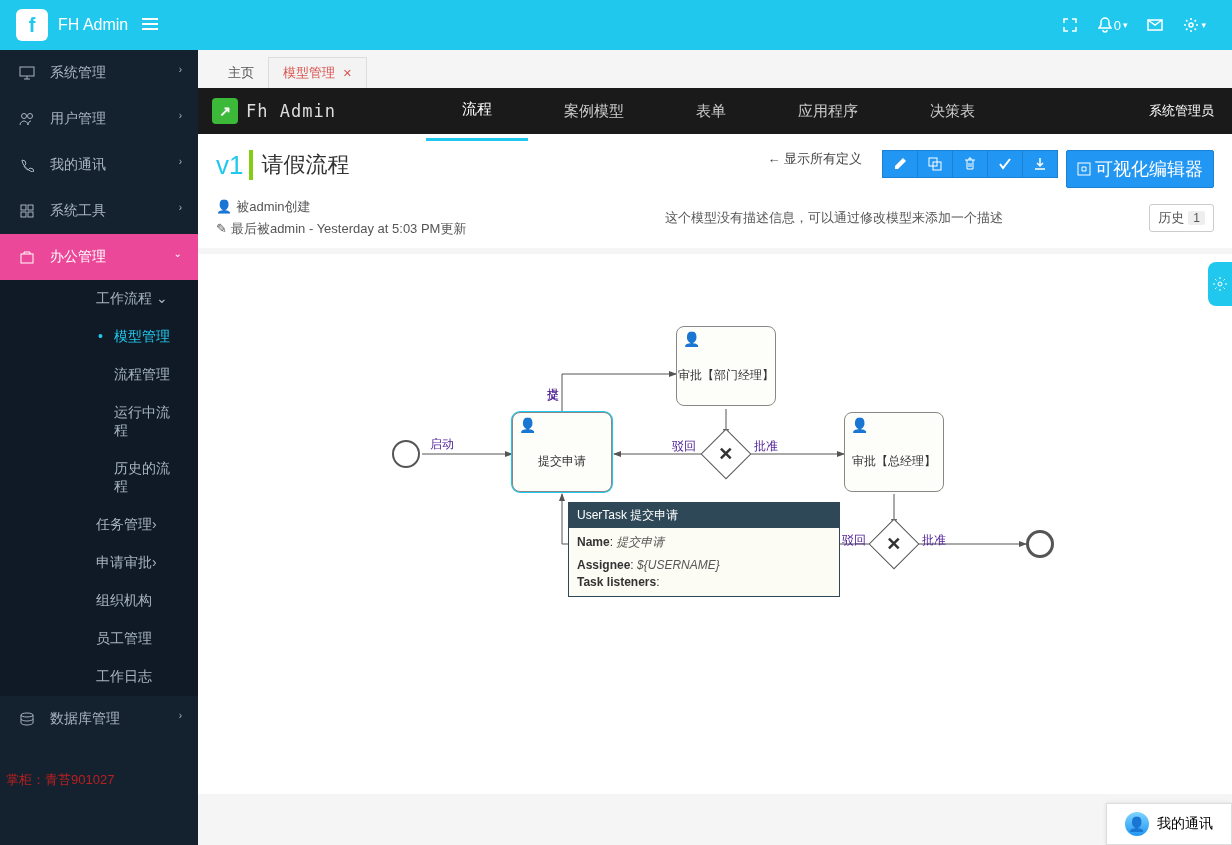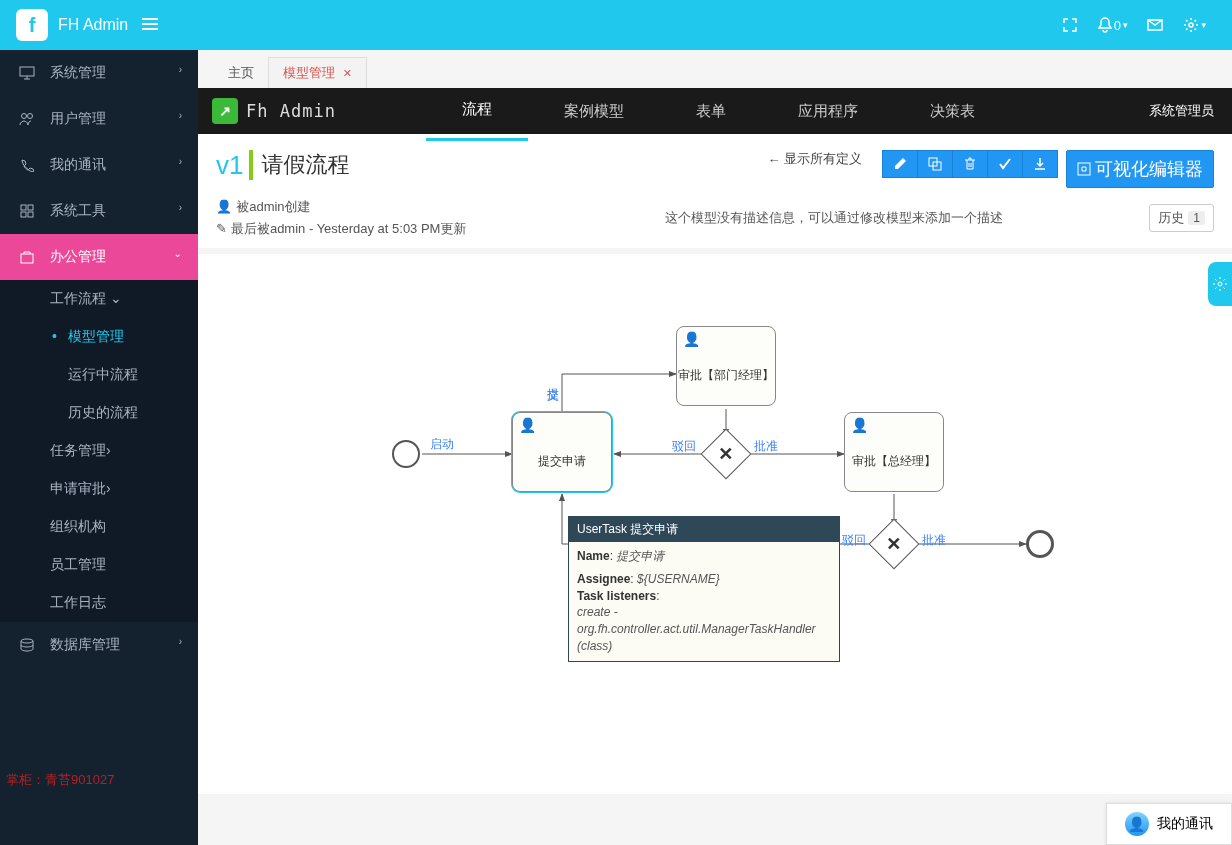--- a/index.html
+++ b/index.html
@@ -13,21 +13,21 @@
 .topbar .spacer { flex: 1; }
 .topbar .icon-btn { margin: 0 10px; cursor: pointer; display: flex; align-items: center; font-size: 13px; }
 
 
 .sidebar { position: absolute; top: 50px; left: 0; bottom: 0; width: 198px; background: #14212f; color: #a8b4c2; overflow-y: auto; }
 .sidebar .item { display: flex; padding: 14px 18px; cursor: pointer; font-size: 14px; position: relative; }
 .sidebar .item.active { background: #ec4899; color: #fff; }
 .sidebar .item .icon { width: 18px; margin-right: 14px; display:flex; align-items:center; justify-content:center; }
 .sidebar .item .chev { position: absolute; right: 16px; font-size: 10px; }
 .sidebar .sub { background: #101a27; }
-.sidebar .sub .sitem { padding: 10px 18px 10px 50px; cursor: pointer; position: relative; }
+.sidebar .sub .sitem { padding: 10px 18px 10px 50px; cursor: pointer; position: relative; margin-left: 46px; }
 .sidebar .sub .sitem.current { color: #21c8ed; }
 .sidebar .sub .sitem.current::before { content: '•'; position: absolute; left: 34px; }
 .sidebar .sub2 { padding-left: 18px; }
 .sidebar .footer-text { position: absolute; bottom: 56px; left: 0; right: 0; padding: 0 6px; color: #b82020; font-size: 13px; text-align: left; }
 
 
 .main { position: absolute; top: 50px; left: 198px; right: 0; bottom: 0; }
 
 
 .tabbar { height: 38px; display: flex; align-items: flex-end; padding: 0 16px; font-size: 13px; }
@@ -72,21 +72,21 @@
 .start-evt { position: absolute; width: 28px; height: 28px; border: 2px solid #555; border-radius: 50%; left: 394px; top: 419px; background:#fff; }
 .end-evt { position: absolute; width: 28px; height: 28px; border: 3px solid #555; border-radius: 50%; left: 1028px; top: 509px; background:#fff; }
 .task { position: absolute; width: 100px; height: 80px; border: 1px solid #888; border-radius: 8px; background: #fdfdfa; }
 .task .uico { position: absolute; top: 4px; left: 6px; color: #c9a96e; font-size: 14px; }
 .task .tlabel { position: absolute; top: 40px; left: 0; right: 0; text-align: center; font-size: 12px; color: #333; }
 .task.selected { box-shadow: 0 0 0 1px #21c8ed; }
 .gateway { position: absolute; width: 36px; height: 36px; border: 1px solid #555; transform: rotate(45deg); background:#fff; display:flex;align-items:center;justify-content:center; }
 .gateway .gx { transform: rotate(-45deg); font-size: 18px; font-weight: bold; color: #333; }
 
 
-.flbl { position: absolute; font-size: 12px; color: #3b82f6; text-align: center; }
+.flbl { position: absolute; font-size: 12px; color: #4c1d95; text-align: center; }
 
 
 .tip { position: absolute; left: 568px; top: 482px; width: 272px; background: #fcfcf4; border: 1px solid #2f4858; font-size: 12px; color: #333; }
 .tip .tip-hd { background: #2f4858; color: #fff; padding: 4px 8px; font-size: 12px; }
 .tip .tip-bd { padding: 6px 8px; line-height: 1.4; }
 .tip .tip-bd i { font-style: italic; color: #555; }
 .tip .tip-bd b { font-weight: bold; }
 
 
 .float-gear { position: absolute; right: 0; top: 262px; width: 24px; height: 44px; background: #21c8ed; border-radius: 8px 0 0 8px; color:#fff; display:flex;align-items:center;justify-content:center; cursor:pointer; }
@@ -191,20 +191,21 @@
     <span>办公管理</span>
     <span class="chev">⌄</span>
   </div>
   <div class="sub">
     <div class="sitem" style="position:relative;">
       <span>工作流程</span>
       <span class="chev" style="right:16px;">⌄</span>
     </div>
     <div class="sub2">
       <div class="sitem current"><span>模型管理</span></div>
+      <div class="sitem"><span>流程管理</span></div>
       <div class="sitem"><span>运行中流程</span></div>
       <div class="sitem"><span>历史的流程</span></div>
     </div>
     <div class="sitem"><span>任务管理</span><span class="chev">›</span></div>
     <div class="sitem"><span>申请审批</span><span class="chev">›</span></div>
     <div class="sitem"><span>组织机构</span></div>
     <div class="sitem"><span>员工管理</span></div>
     <div class="sitem"><span>工作日志</span></div>
   </div>
   <div class="item">
@@ -364,28 +365,27 @@
       </div>
 
     <div class="end-evt" style="left:828px;top:276px;"></div>
 
     <div class="flbl" style="left:346px;top:124px;writing-mode:vertical-rl;">提交</div>
     <div class="flbl" style="left:474px;top:184px;">驳回</div>
     <div class="flbl" style="left:556px;top:184px;">批准</div>
     <div class="flbl" style="left:644px;top:278px;">驳回</div>
     <div class="flbl" style="left:724px;top:278px;">批准</div>
 
-    <div class="tip" style="left:370px;top:248px;margin-top:14px;">
+    <div class="tip" style="left:370px;top:248px;">
       <div class="tip-hd">UserTask 提交申请</div>
       <div class="tip-bd">
         <div><b>Name</b>: <i>提交申请</i></div>
         <div style="height:6px;"></div>
         <div><b>Assignee</b>: <i>${USERNAME}</i></div>
         <div><b>Task listeners</b>:</div>
-        <div><i>create - org.fh.controller.act.util.ManagerTaskHandler (class)</i></div>
       </div>
     </div>
 
   </div>
 
 </div>
 
 <div class="float-gear">
   <svg width="16" height="16" stroke="#fff" fill="none">
       <circle cx="8" cy="8" r="2"></circle>

